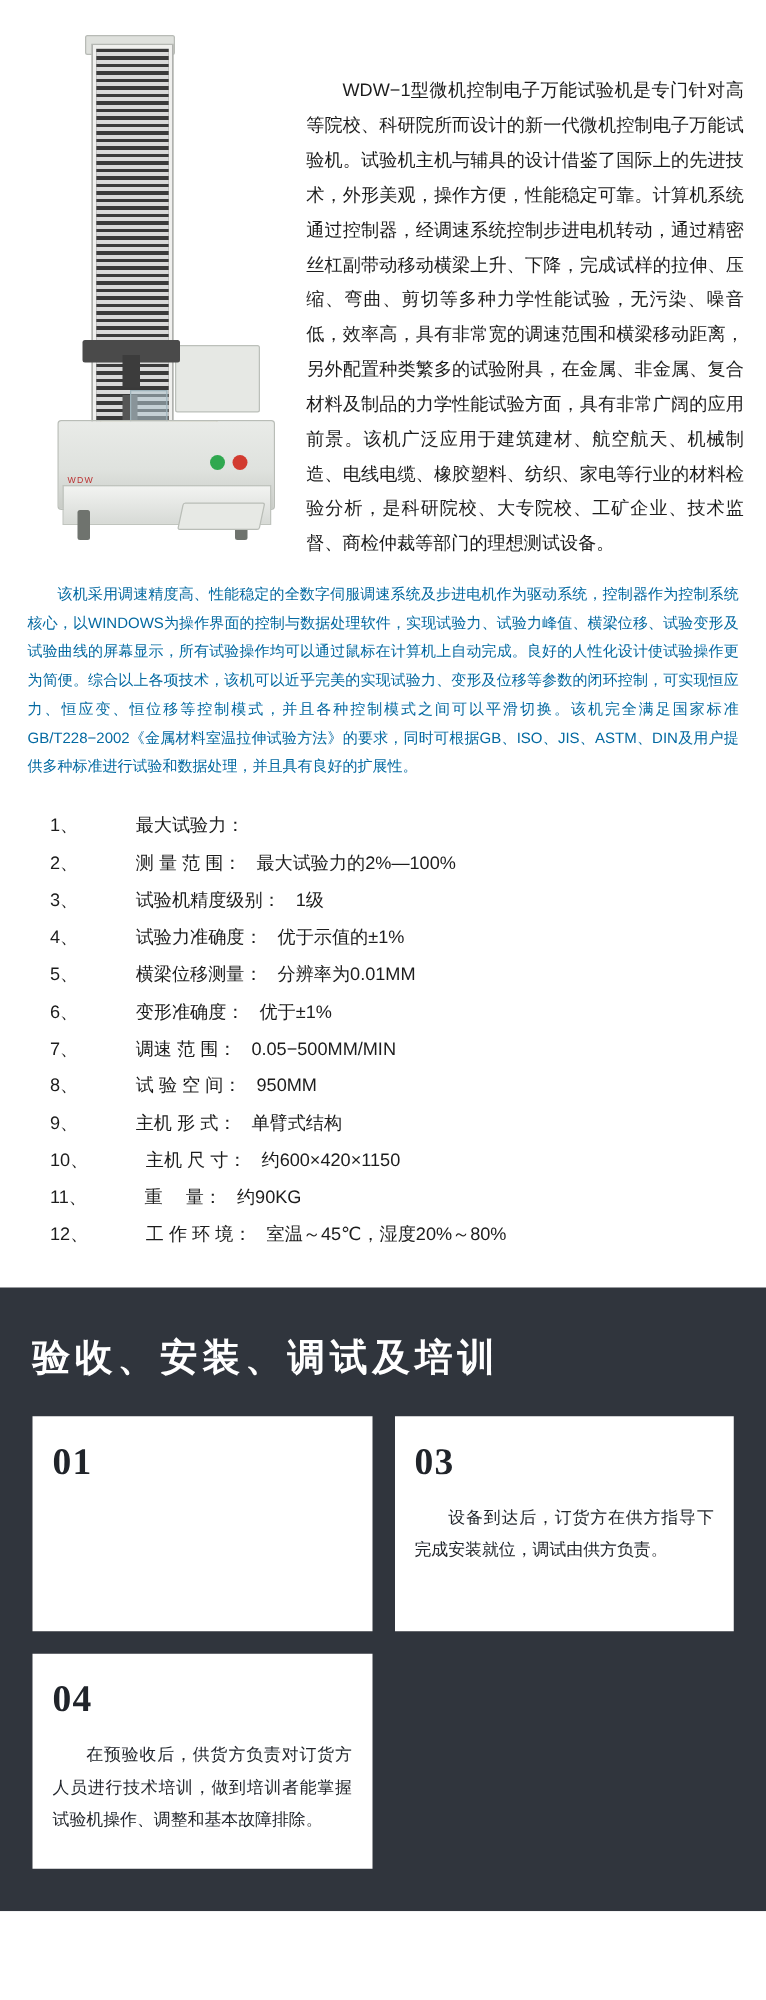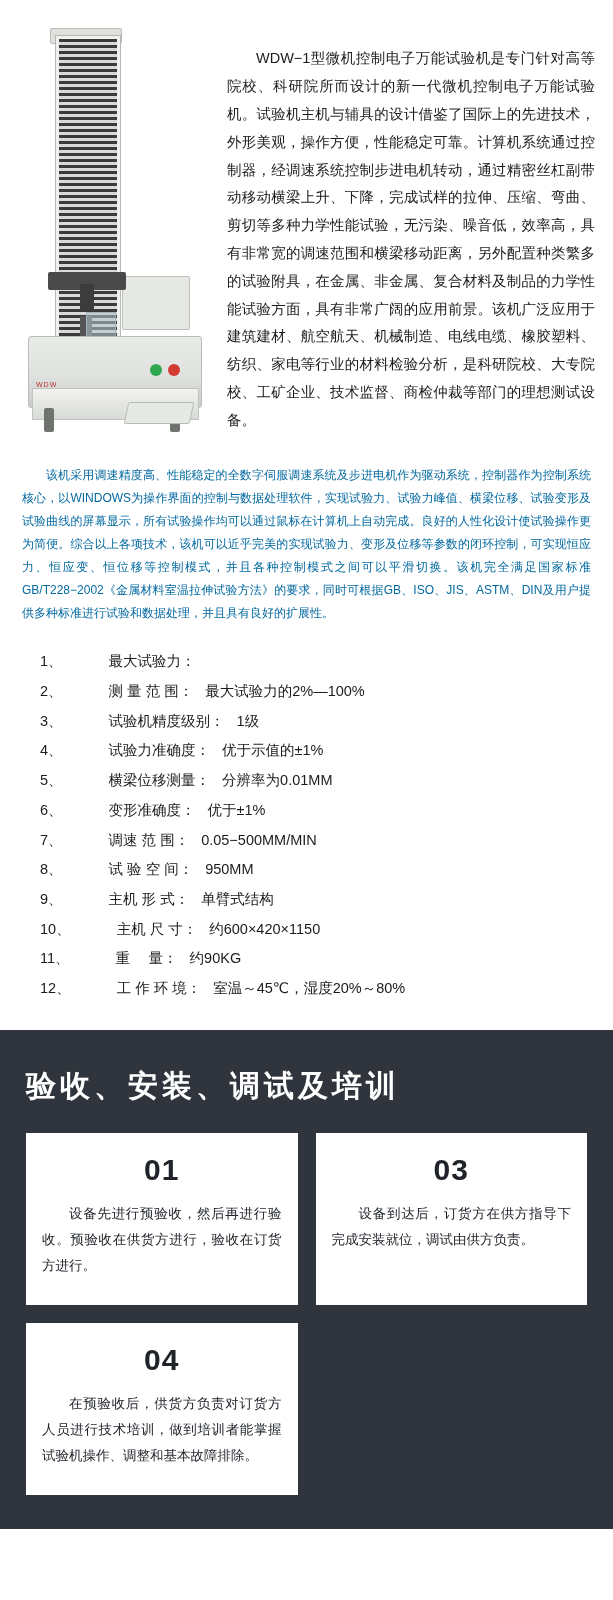--- a/index.html
+++ b/index.html
@@ -15,22 +15,22 @@
   }
   .page {
     width: 613px;
     position: relative;
     overflow: hidden;
   }
 
   
   .top-block {
     display: flex;
-    align-items: center;
-    padding: 30px 18px 0 18px;
+    align-items: flex-end;
+    padding: 30px 18px 0 36px;
     box-sizing: border-box;
   }
   .machine-figure {
     width: 195px;
     flex: 0 0 195px;
     position: relative;
     height: 420px;
   }
 
   
@@ -244,26 +244,27 @@
     grid-template-columns: 1fr 1fr;
     gap: 18px;
   }
   .card {
     background: #ffffff;
     padding: 20px 16px 22px 16px;
     box-sizing: border-box;
     min-height: 172px;
   }
   .card-num {
-    text-align: center;
+    text-align: left;
     font-size: 30px;
     font-weight: bold;
     color: #20242a;
     letter-spacing: 1px;
     margin-bottom: 14px;
+    font-family: Liberation Serif, serif;
   }
   .card-text {
     font-size: 13.5px;
     line-height: 1.95;
     color: #22262c;
     text-align: justify;
     text-indent: 2em;
   }
 </style>
 </head>
@@ -372,21 +373,20 @@
 
   </div>
 
   <div class="dark-section">
     <div class="dark-title">验收、安装、调试及培训</div>
 
     <div class="card-grid">
 
       <div class="card">
         <div class="card-num">01</div>
-        <div class="card-text">设备先进行预验收，然后再进行验收。预验收在供货方进行，验收在订货方进行。</div>
       </div>
 
 
       <div class="card">
         <div class="card-num">03</div>
         <div class="card-text">设备到达后，订货方在供方指导下完成安装就位，调试由供方负责。</div>
       </div>
 
       <div class="card">
         <div class="card-num">04</div>

